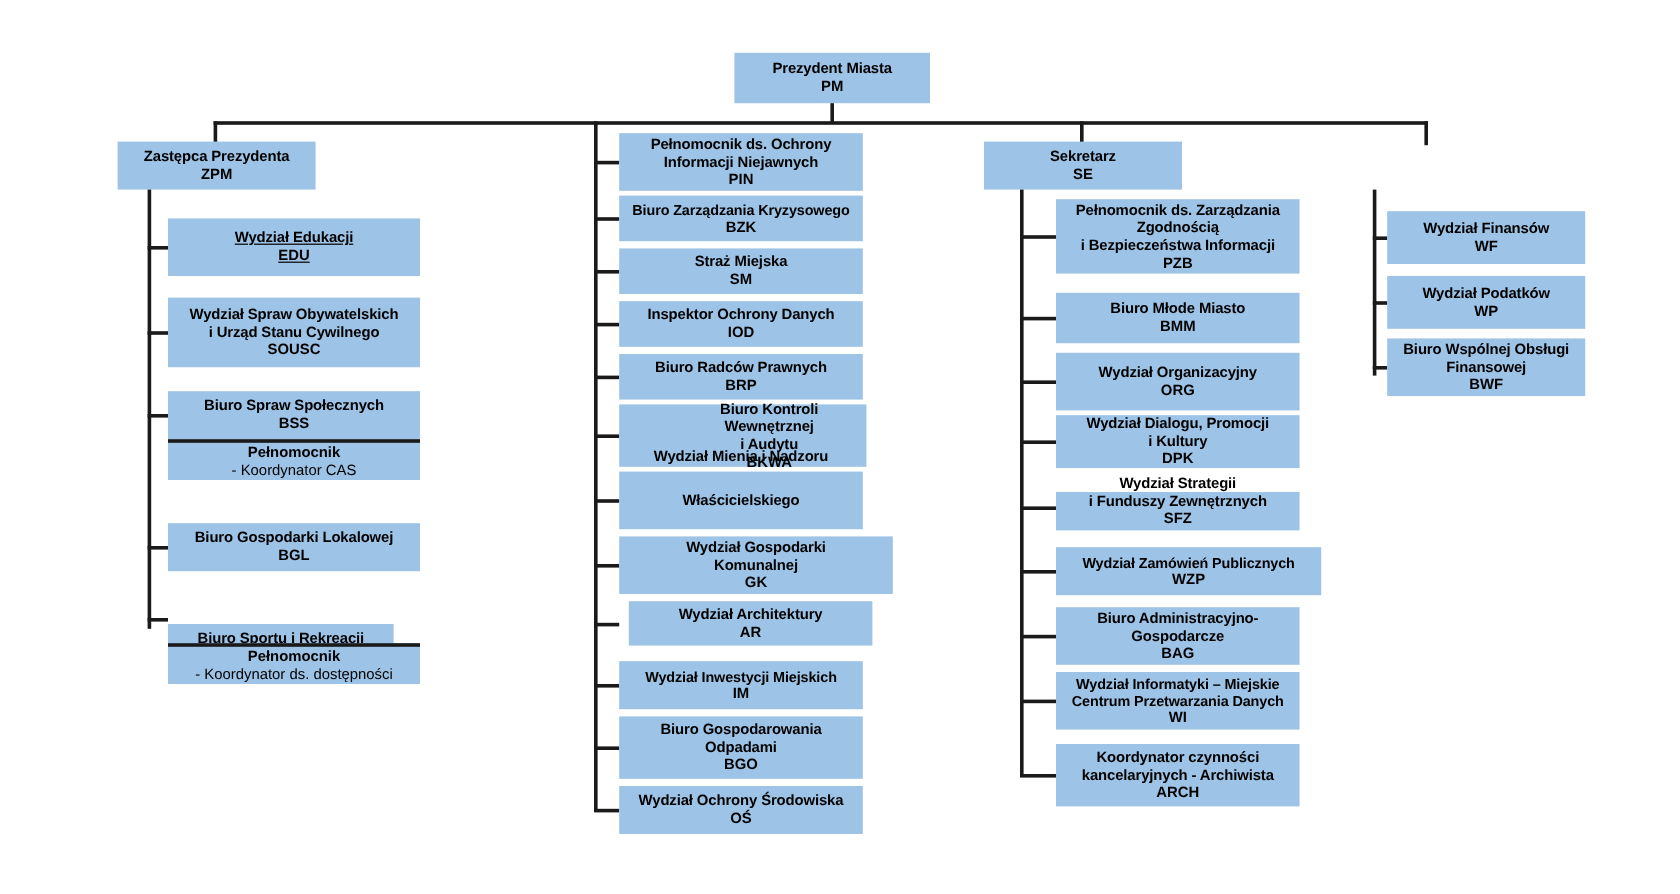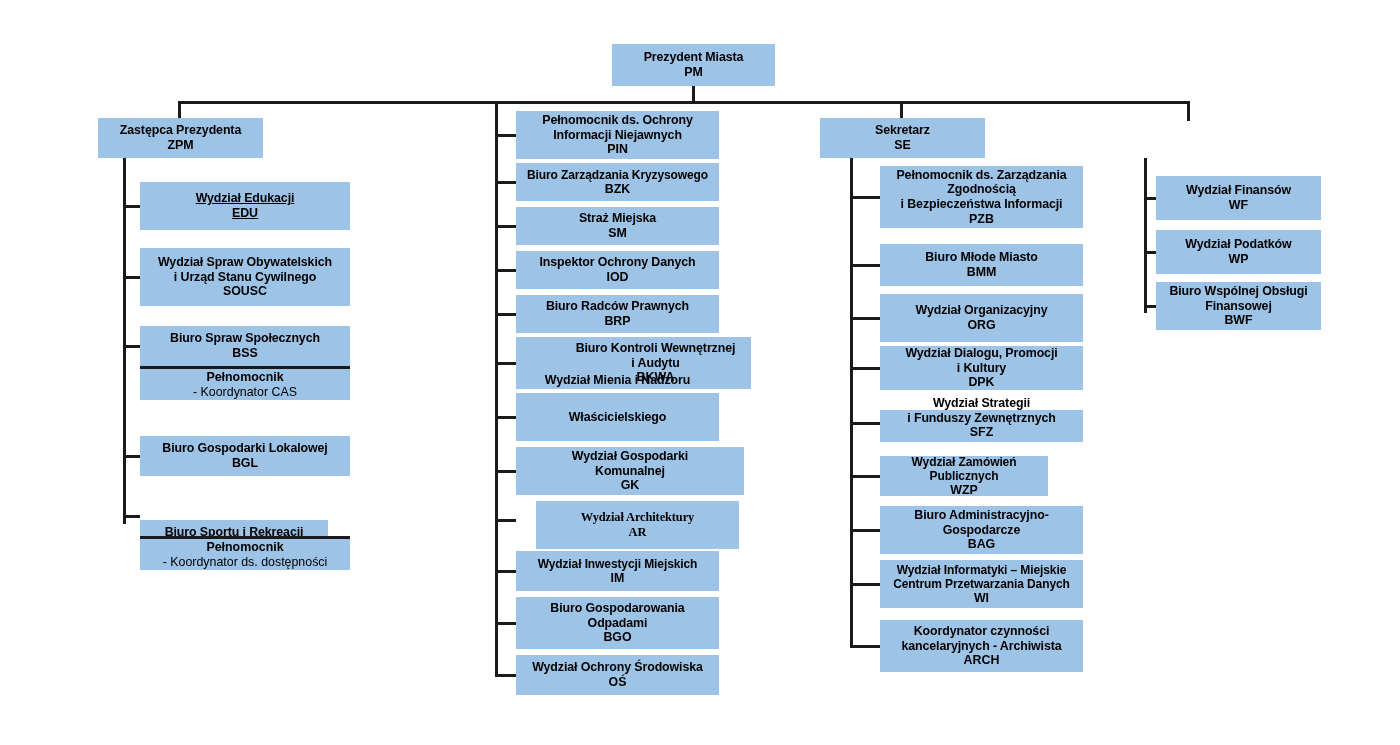--- a/index.html
+++ b/index.html
@@ -135,39 +135,39 @@
       <div class="box" style="left:516px;top:251px;width:203px;height:38px;">
         <span class="t">Inspektor Ochrony Danych</span>
         <span class="code">IOD</span>
       </div>
       <div class="ln h" style="left:495px;top:313px;width:21px;"></div>
       <div class="box" style="left:516px;top:295px;width:203px;height:38px;">
         <span class="t">Biuro Radców Prawnych</span>
         <span class="code">BRP</span>
       </div>
       <div class="ln h" style="left:495px;top:362px;width:21px;"></div>
-      <div class="box" style="left:516px;top:337px;width:235px;height:52px;padding-left:48px;">
+      <div class="box" style="left:516px;top:337px;width:206px;height:52px;padding-left:48px;">
         <span class="t">Biuro Kontroli Wewnętrznej</span>
         <span class="t">i Audytu</span>
         <span class="code">BKWA</span>
       </div>
       <div class="ln h" style="left:495px;top:416px;width:21px;"></div>
       <div class="box" style="left:516px;top:393px;width:203px;height:48px;gap:22px;">
         <span class="t">Wydział Mienia i Nadzoru</span>
         <span class="t">Właścicielskiego</span>
         <span class="code">MNW</span>
       </div>
       <div class="ln h" style="left:495px;top:470px;width:21px;"></div>
       <div class="box" style="left:516px;top:447px;width:228px;height:48px;">
         <span class="t">Wydział Gospodarki</span>
         <span class="t">Komunalnej</span>
         <span class="code">GK</span>
       </div>
       <div class="ln h" style="left:495px;top:519px;width:21px;"></div>
-      <div class="box" style="left:536px;top:501px;width:203px;height:48px;font-family:Liberation Serif, serif;">
+      <div class="box" style="left:524px;top:501px;width:203px;height:37px;">
         <span class="t">Wydział Architektury</span>
         <span class="code">AR</span>
       </div>
       <div class="ln h" style="left:495px;top:570px;width:21px;"></div>
       <div class="box" style="left:516px;top:551px;width:203px;height:40px;">
         <span class="t sm">Wydział Inwestycji Miejskich</span>
         <span class="code">IM</span>
       </div>
       <div class="ln h" style="left:495px;top:622px;width:21px;"></div>
       <div class="box" style="left:516px;top:597px;width:203px;height:52px;">
@@ -203,21 +203,21 @@
         <span class="t">i Kultury</span>
         <span class="code">DPK</span>
       </div>
       <div class="ln h" style="left:850px;top:422px;width:30px;"></div>
       <div class="box" style="left:880px;top:410px;width:203px;height:32px;justify-content:flex-end;">
         <span class="t">Wydział Strategii</span>
         <span class="t">i Funduszy Zewnętrznych</span>
         <span class="code">SFZ</span>
       </div>
       <div class="ln h" style="left:850px;top:475px;width:30px;"></div>
-      <div class="box" style="left:880px;top:456px;width:168px;height:40px;">
+      <div class="box" style="left:880px;top:456px;width:221px;height:40px;">
         <span class="t sm">Wydział Zamówień Publicznych</span>
         <span class="code">WZP</span>
       </div>
       <div class="ln h" style="left:850px;top:529px;width:30px;"></div>
       <div class="box" style="left:880px;top:506px;width:203px;height:48px;">
         <span class="t">Biuro Administracyjno-</span>
         <span class="t">Gospodarcze</span>
         <span class="code">BAG</span>
       </div>
       <div class="ln h" style="left:850px;top:583px;width:30px;"></div>

